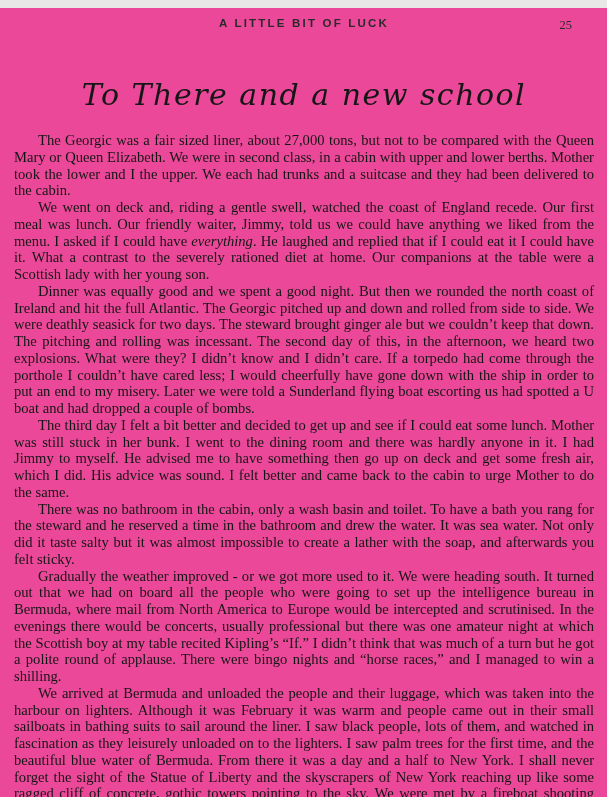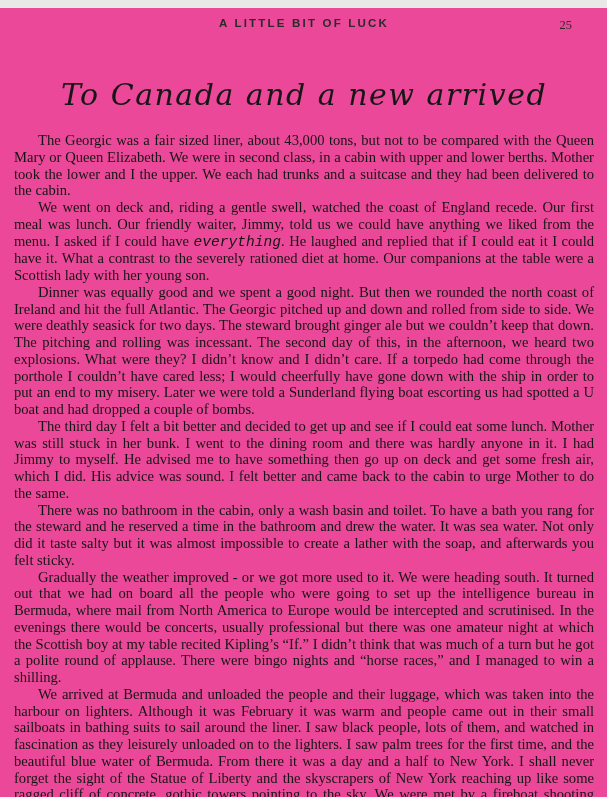--- a/index.html
+++ b/index.html
@@ -59,36 +59,35 @@
     text-align: justify;
     color: #151515;
   }
   .body-text p {
     margin: 0;
     padding: 0;
     text-indent: 24px;
   }
   .body-text .em {
     font-style: italic;
-    font-family: Liberation Mono, monospace;
   }
 </style>
 </head>
 <body>
 
 <div class="page">
   <div class="running-head">
     <div class="running-title">A LITTLE BIT OF LUCK</div>
     <div class="page-number">25</div>
   </div>
 
-  <div class="chapter-title">To Canada and a new arrived</div>
+  <div class="chapter-title">To There and a new school</div>
 
   <div class="body-text">
-      <p>The Georgic was a fair sized liner, about 43,000 tons, but not to be compared with the Queen Mary or Queen Elizabeth. We were in second class, in a cabin with upper and lower berths. Mother took the lower and I the upper. We each had trunks and a suitcase and they had been delivered to the cabin.</p>
+      <p>The Georgic was a fair sized liner, about 27,000 tons, but not to be compared with the Queen Mary or Queen Elizabeth. We were in second class, in a cabin with upper and lower berths. Mother took the lower and I the upper. We each had trunks and a suitcase and they had been delivered to the cabin.</p>
       <p><span>We went on deck and, riding a gentle swell, watched the coast of England recede. Our first meal was lunch. Our friendly waiter, Jimmy, told us we could have anything we liked from the menu. I asked if I could have </span><span class="em">everything</span><span>. He laughed and replied that if I could eat it I could have it. What a contrast to the severely rationed diet at home. Our companions at the table were a Scottish lady with her young son.</span></p>
       <p>Dinner was equally good and we spent a good night. But then we rounded the north coast of Ireland and hit the full Atlantic. The Georgic pitched up and down and rolled from side to side. We were deathly seasick for two days. The steward brought ginger ale but we couldn’t keep that down. The pitching and rolling was incessant. The second day of this, in the afternoon, we heard two explosions. What were they? I didn’t know and I didn’t care. If a torpedo had come through the porthole I couldn’t have cared less; I would cheerfully have gone down with the ship in order to put an end to my misery. Later we were told a Sunderland flying boat escorting us had spotted a U boat and had dropped a couple of bombs.</p>
       <p>The third day I felt a bit better and decided to get up and see if I could eat some lunch. Mother was still stuck in her bunk. I went to the dining room and there was hardly anyone in it. I had Jimmy to myself. He advised me to have something then go up on deck and get some fresh air, which I did. His advice was sound. I felt better and came back to the cabin to urge Mother to do the same.</p>
       <p>There was no bathroom in the cabin, only a wash basin and toilet. To have a bath you rang for the steward and he reserved a time in the bathroom and drew the water. It was sea water. Not only did it taste salty but it was almost impossible to create a lather with the soap, and afterwards you felt sticky.</p>
       <p>Gradually the weather improved - or we got more used to it. We were heading south. It turned out that we had on board all the people who were going to set up the intelligence bureau in Bermuda, where mail from North America to Europe would be intercepted and scrutinised. In the evenings there would be concerts, usually professional but there was one amateur night at which the Scottish boy at my table recited Kipling’s “If.” I didn’t think that was much of a turn but he got a polite round of applause. There were bingo nights and “horse races,” and I managed to win a shilling.</p>
       <p>We arrived at Bermuda and unloaded the people and their luggage, which was taken into the harbour on lighters. Although it was February it was warm and people came out in their small sailboats in bathing suits to sail around the liner. I saw black people, lots of them, and watched in fascination as they leisurely unloaded on to the lighters. I saw palm trees for the first time, and the beautiful blue water of Bermuda. From there it was a day and a half to New York. I shall never forget the sight of the Statue of Liberty and the skyscrapers of New York reaching up like some ragged cliff of concrete, gothic towers pointing to the sky. We were met by a fireboat shooting water in the air and a delegation of dignitaries and reporters, for we were the first liner to have reached New York in quite a while and we had on board some big shots plus a group of RAF officers who were to pick up bomber aircraft and fly them back.</p>
     </div>
 </div>
 
 </body></html>

